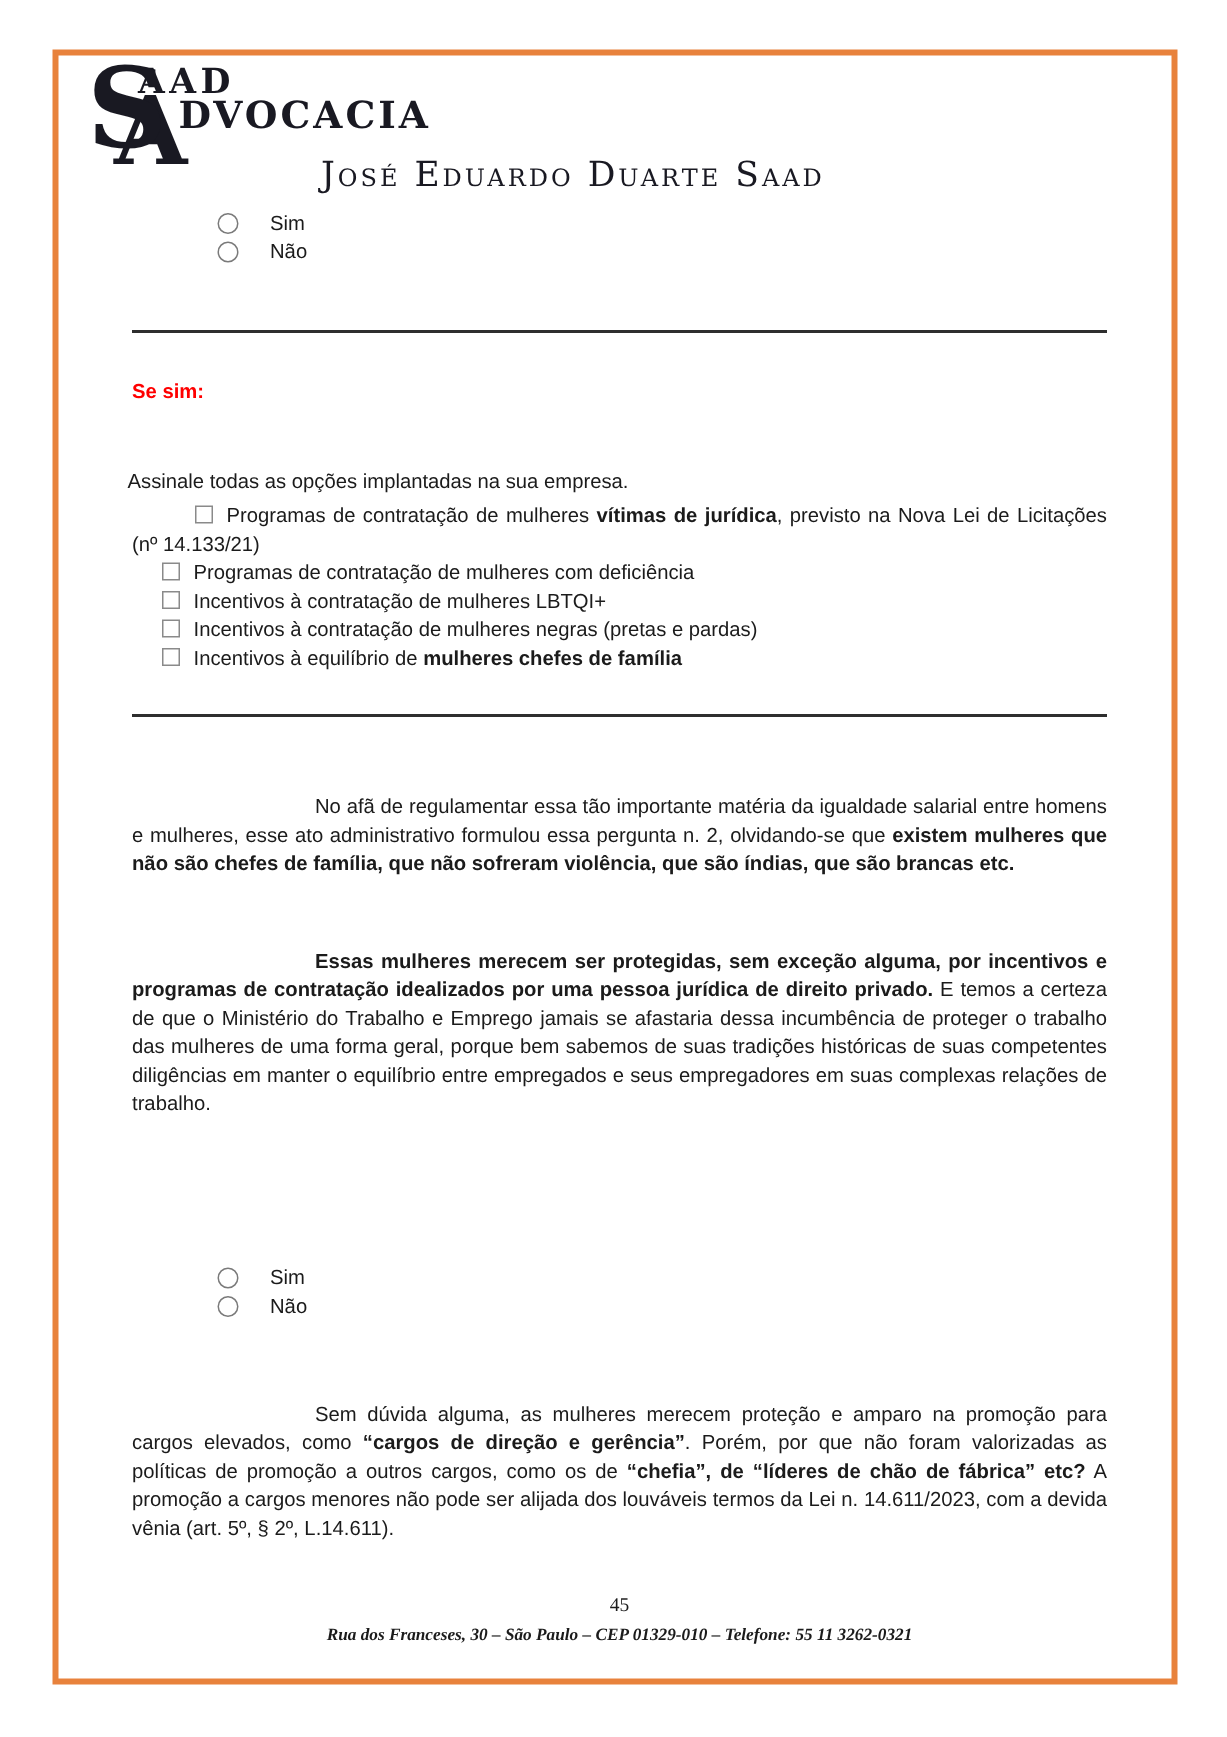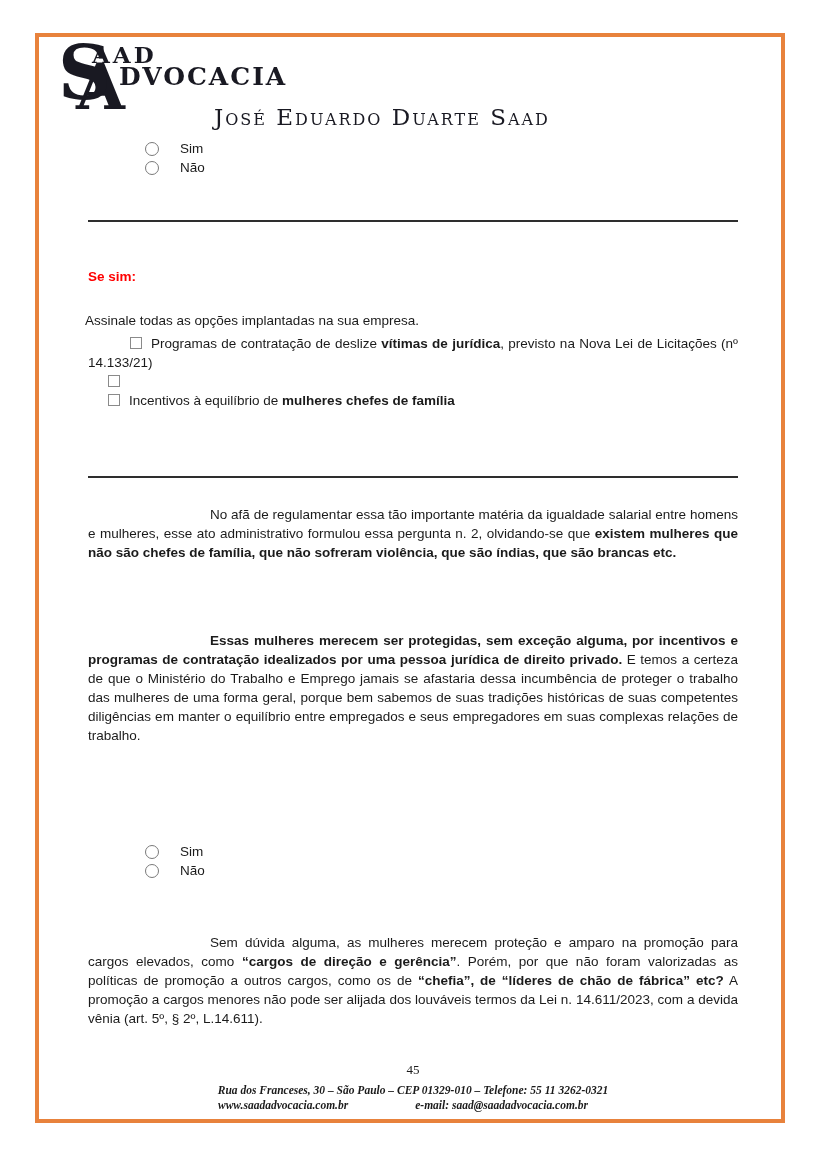--- a/index.html
+++ b/index.html
@@ -25,21 +25,21 @@
   .logo .rest1{left:92px;top:43px;font-size:23px;font-weight:700;letter-spacing:3px;}
   .logo .rest2{left:119px;top:64px;font-size:25px;font-weight:700;letter-spacing:2px;}
   .logo .firm{left:214px;top:66px;font-size:23px;font-weight:400;font-variant:small-caps;letter-spacing:2px;margin-top:40px;}
   
   .blk{position:absolute;left:88px;width:650px;font-size:13.5px;line-height:19px;}
   .just{text-align:justify;}
   .indent{text-indent:122px;}
   .placeholder{color:var(--placeholder-gray);}
   b{font-weight:700;}
   .rule{position:absolute;left:88px;width:650px;height:0;border-top:2px solid #2e2e2e;}
-  .sesim{color:var(--highlight-red);font-weight:700;margin-top:16px;}
+  .sesim{color:var(--highlight-red);font-weight:700;}
   
   .opts{margin-top:2px;}
   .opt-row{display:flex;align-items:center;gap:21px;padding-left:57px;height:19px;}
   .radio{flex:none;width:14px;height:14px;border:1.6px solid #7a7a7a;border-radius:50%;background:#fff;}
   
   .chk{display:inline-block;width:12px;height:12px;border:1.6px solid #8a8a8a;background:#fff;vertical-align:-1px;margin-right:9px;}
   .chk-item{line-height:19px;}
   .chk-item.wrap{text-indent:42px;margin-top:4px;}
   .chk-item.single{padding-left:20px;}
   
@@ -77,32 +77,34 @@
     </div>
   </section>
 
   <div class="rule" style="top:220px"></div>
 
   <div class="blk sesim" style="top:251px">Se sim:</div>
 
   <section class="blk" style="top:311px">
     <div style="margin-left:-3px">Assinale todas as opções implantadas na sua empresa.</div>
 
-    <div class="chk-item wrap just"><span class="chk"></span><span>Programas de contratação de deslize </span><b>vítimas de jurídica</b><span>, previsto na Nova Lei de Licitações (nº 14.133/21)</span></div>
+    <div class="chk-item wrap just"><span class="chk"></span><span>Programas de contratação de mulheres </span><b>vítimas de jurídica</b><span>, previsto na Nova Lei de Licitações (nº 14.133/21)</span></div>
 
-    <div class="chk-item single"><span class="chk"></span></div>
+    <div class="chk-item single"><span class="chk"></span><span>Programas de contratação de mulheres com deficiência</span></div>
 
+    <div class="chk-item single"><span class="chk"></span><span>Incentivos à contratação de mulheres LBTQI+</span></div>
 
+    <div class="chk-item single"><span class="chk"></span><span>Incentivos à contratação de mulheres negras (pretas e pardas)</span></div>
 
     <div class="chk-item single"><span class="chk"></span><span>Incentivos à equilíbrio de </span><b>mulheres chefes de família</b></div>
   </section>
 
   <div class="rule" style="top:476px"></div>
 
-  <p class="blk just indent" style="top:505px;margin:0"><span>No afã de regulamentar essa tão importante matéria da igualdade salarial entre homens e mulheres, esse ato administrativo formulou essa pergunta n. 2, olvidando-se que </span><b>existem mulheres que não são chefes de família, que não sofreram violência, que são índias, que são brancas etc.</b></p>
+  <p class="blk just indent" style="top:528px;margin:0"><span>No afã de regulamentar essa tão importante matéria da igualdade salarial entre homens e mulheres, esse ato administrativo formulou essa pergunta n. 2, olvidando-se que </span><b>existem mulheres que não são chefes de família, que não sofreram violência, que são índias, que são brancas etc.</b></p>
 
   <p class="blk just indent" style="top:631px;margin:0"><b>Essas mulheres merecem ser protegidas, sem exceção alguma, por incentivos e programas de contratação idealizados por uma pessoa jurídica de direito privado.</b><span> E temos a certeza de que o Ministério do Trabalho e Emprego jamais se afastaria dessa incumbência de proteger o trabalho das mulheres de uma forma geral, porque bem sabemos de suas tradições históricas de suas competentes diligências em manter o equilíbrio entre empregados e seus empregadores em suas complexas relações de trabalho.</span></p>
 
 
   <section class="blk" style="top:839px">
     <div class="opts" style="margin-top:3px">
       <div class="opt-row">
         <span class="radio"></span>
         <span>Sim</span>
       </div>
@@ -110,17 +112,13 @@
         <span class="radio"></span>
         <span>Não</span>
       </div>
     </div>
   </section>
 
   <p class="blk just indent" style="top:933px;margin:0"><span>Sem dúvida alguma, as mulheres merecem proteção e amparo na promoção para cargos elevados, como </span><b>“cargos de direção e gerência”</b><span>. Porém, por que não foram valorizadas as políticas de promoção a outros cargos, como os de </span><b>“chefia”, de “líderes de chão de fábrica” etc?</b><span> A promoção a cargos menores não pode ser alijada dos louváveis termos da Lei n. 14.611/2023, com a devida vênia (art. 5º, § 2º, L.14.611).</span></p>
 
   <div class="pagenum">45</div>
   <div class="addr1">Rua dos Franceses, 30 – São Paulo – CEP 01329-010 – Telefone: 55 11 3262-0321</div>
-  <div class="addr2">
-    <span>www.saadadvocacia.com.br</span>
-    <span>e-mail: saad@saadadvocacia.com.br</span>
-  </div>
 </div>
 
 </body></html>

